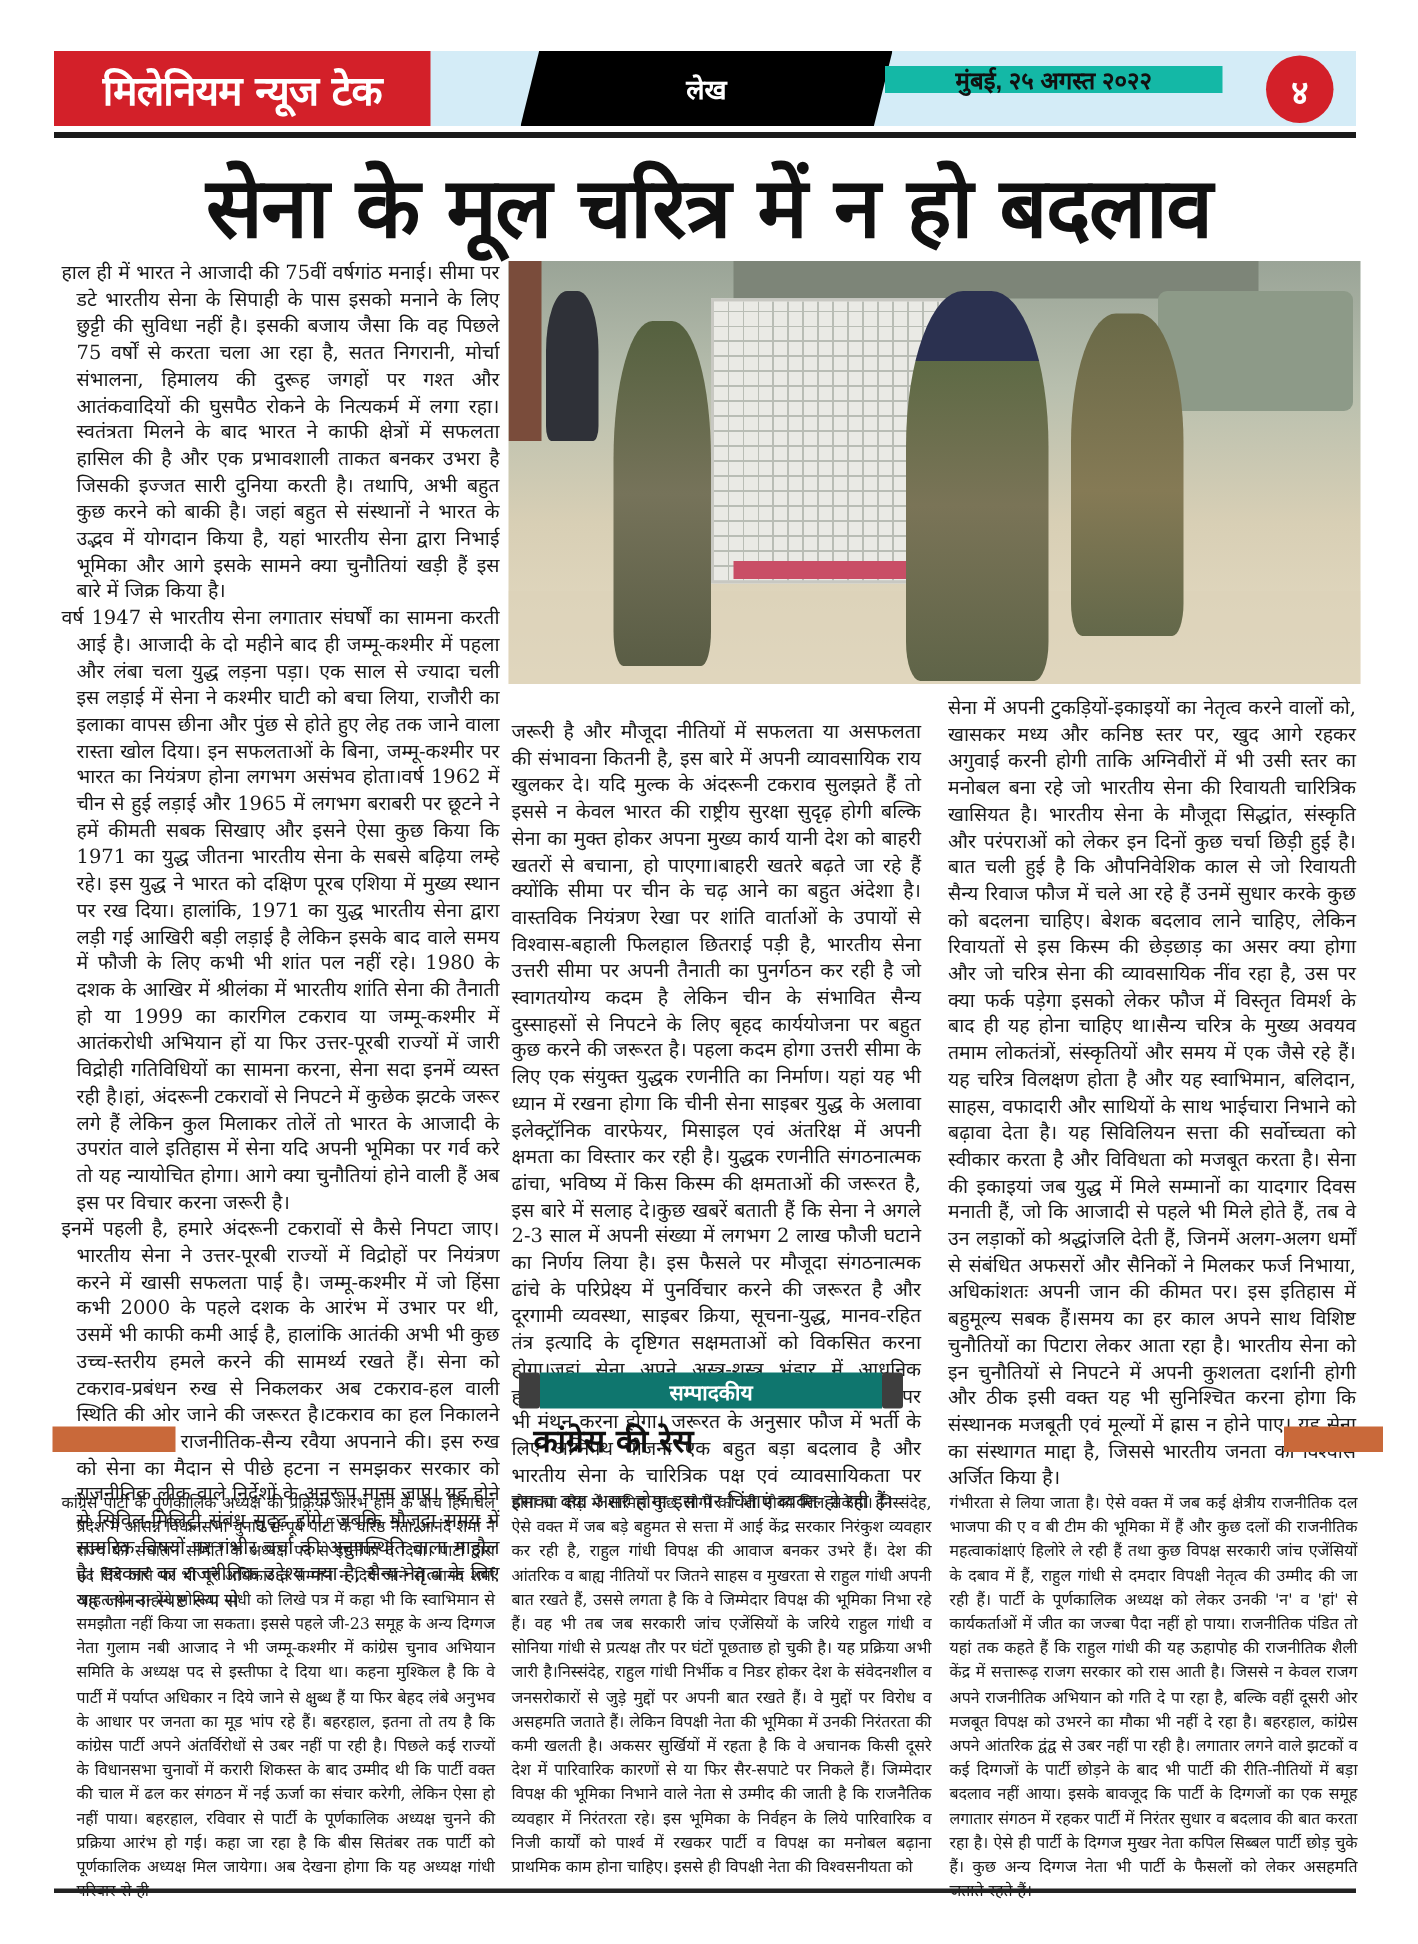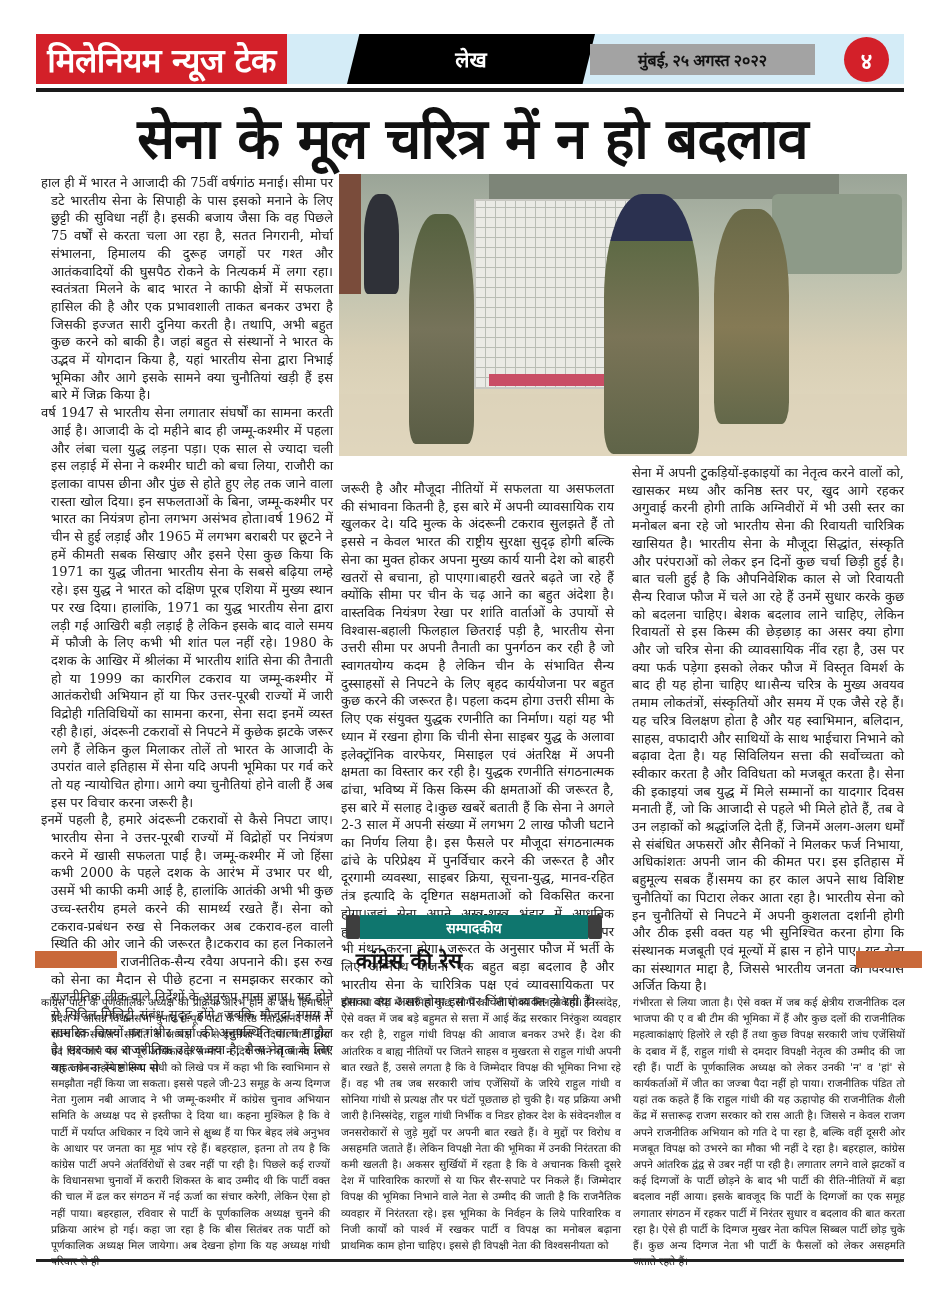--- a/index.html
+++ b/index.html
@@ -21,43 +21,43 @@
   .section-tab {
     position: absolute; left: 195px; top: 0; width: 124px; height: 50px;
   }
   .section-tab .bg {
     position: absolute; left: 0; top: 0; width: 100%; height: 100%;
     background: #000;
     clip-path: polygon(5% 0, 100% 0, 95% 100%, 0 100%);
   }
   .section-tab .label {
     position: absolute; inset: 0; color: #fff;
-    font-family: "DejaVu Sans", sans-serif; font-weight: bold; font-size: 21px;
+    font-family: "DejaVu Sans", sans-serif; font-weight: bold; font-size: 18px;
     display: flex; align-items: center; justify-content: center;
   }
   .dateline {
-    position: absolute; left: 316px; top: 10px; width: 93px; height: 31px;
-    background: #a3a3a3; color: #111;
-    font-family: Liberation Serif, serif; font-size: 13px; font-weight: bold;
+    position: absolute; left: 316px; top: 10px; width: 93px; height: 18px;
+    background: #14b8a6; color: #111;
+    font-family: Liberation Sans, sans-serif; font-size: 13px; font-weight: bold;
     display: flex; align-items: center; justify-content: center; white-space: nowrap;
   }
   .page-badge {
     position: absolute; left: 424px; top: 5px; width: 40px; height: 40px;
     border-radius: 50%; background: #d32029; color: #fff;
     font-family: "DejaVu Sans", sans-serif; font-weight: bold; font-size: 20px;
     display: flex; align-items: center; justify-content: center;
   }
   .header-rule { position: absolute; left: 36px; top: 88px; width: 868px; height: 4px; background: #1a1a1a; }
 
   
   .brand { left: 0; width: 251px; }
   .section-tab { left: 311px; width: 248px; }
   .dateline { left: 554px; width: 225px; font-size: 16px; }
   .page-badge { left: 808px; width: 45px; height: 45px; top: 3px; font-size: 22px; }
-  .brand { font-size: 33px; }
+  .brand { font-size: 27px; }
 
   .headline {
     position: absolute; left: 0; top: 98px; width: 945px; text-align: center;
     font-family: "DejaVu Sans", sans-serif; font-weight: bold; font-size: 56px;
     letter-spacing: -1px; color: #111;
   }
 
   
   .col {
     position: absolute; font-size: 13px; line-height: 17.7px; text-align: justify;

